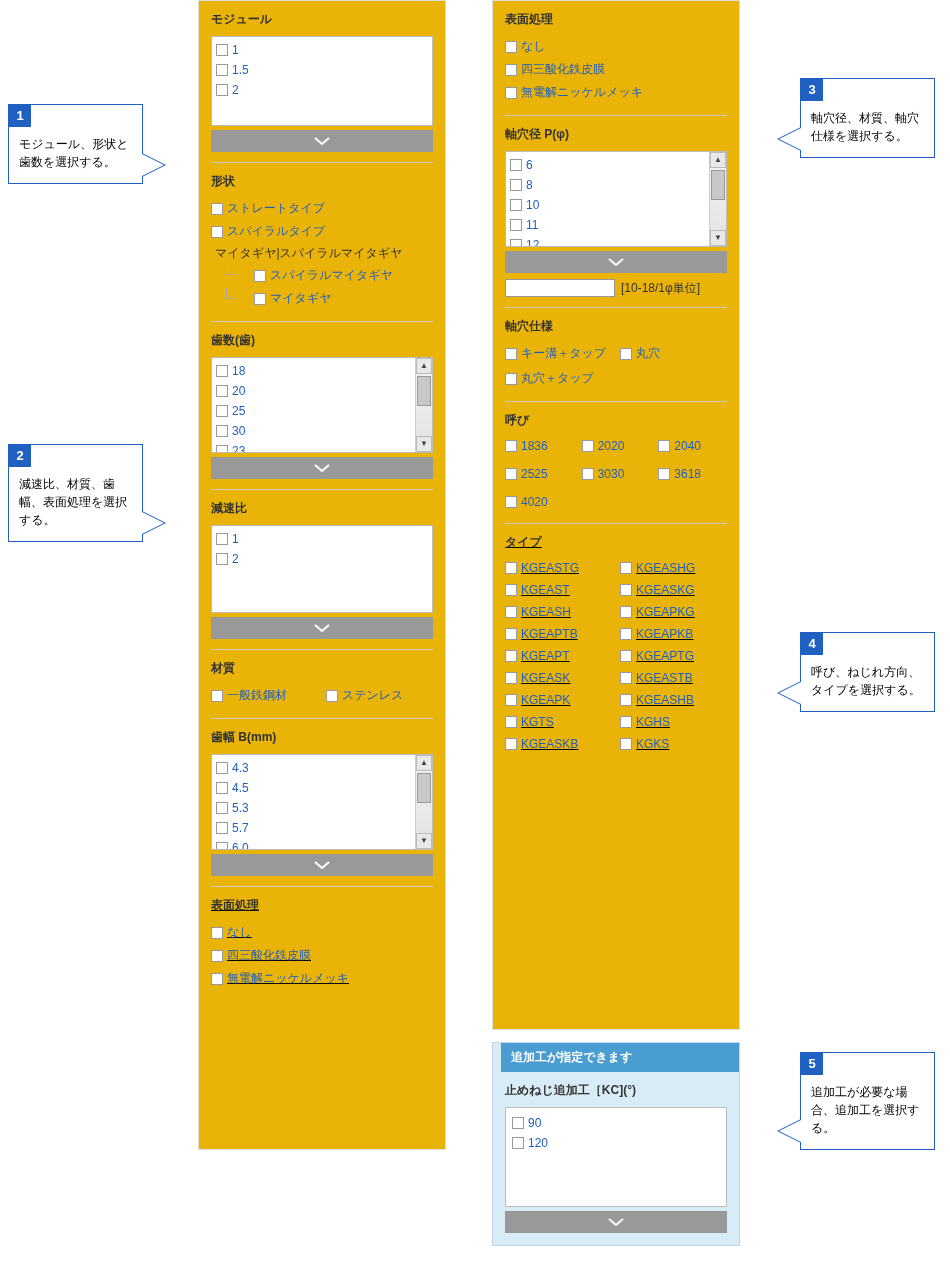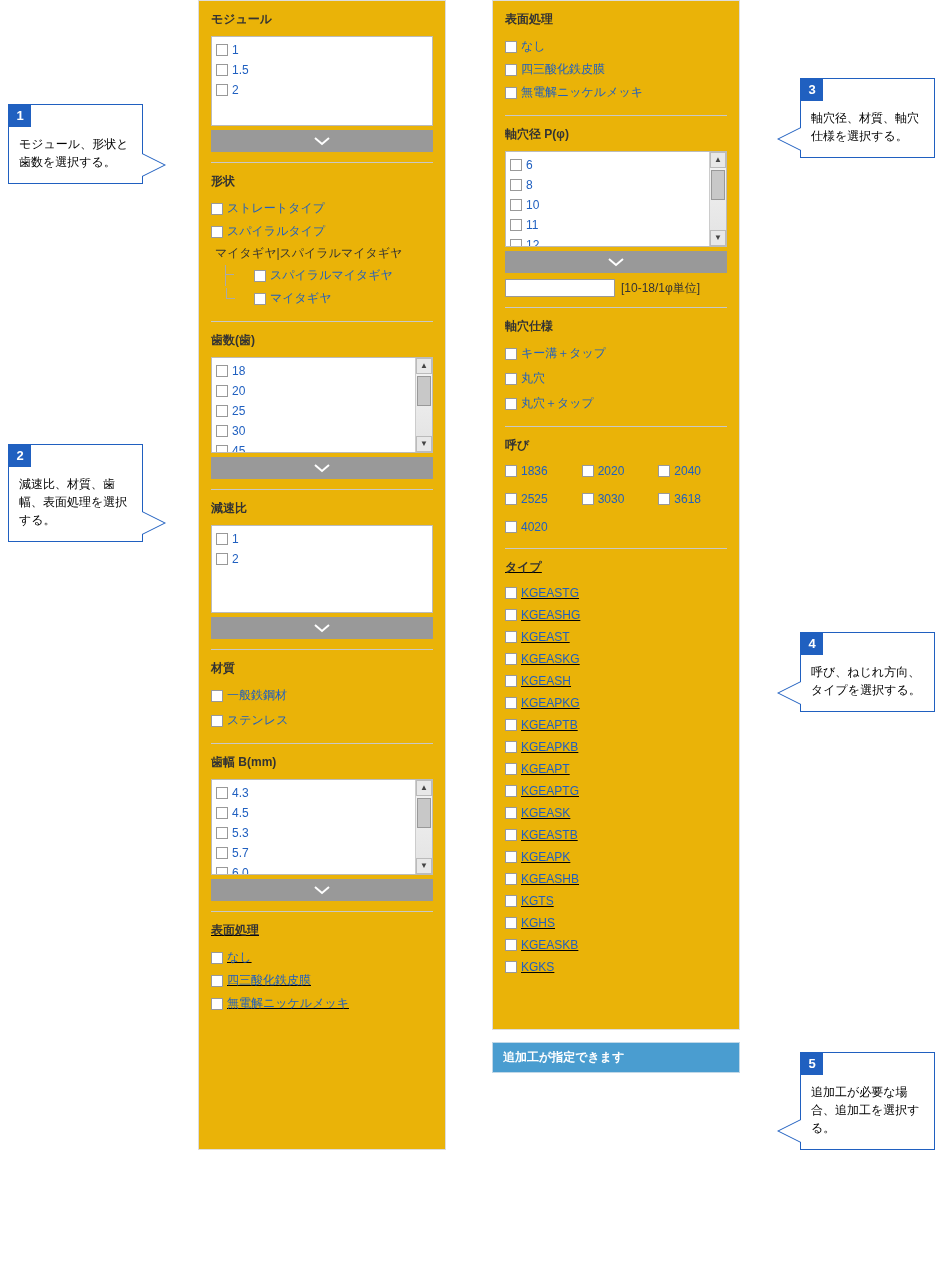--- a/index.html
+++ b/index.html
@@ -12,41 +12,41 @@
   .section-title { font-weight: bold; font-size: 12px; color: #333; margin-bottom: 8px; }
   .listbox { background: #fff; border: 1px solid #bbb; padding: 4px; height: auto; position: relative; overflow: hidden; }
   .listbox.scrollable::after { content: ""; position: absolute; right: 0; top: 0; bottom: 0; width: 16px; background: linear-gradient(#f4f4f4,#e2e2e2); border-left: 1px solid #ccc; }
   .listbox.scrollable .scroll-up, .listbox.scrollable .scroll-down { position: absolute; right: 0; width: 16px; height: 16px; background: #e8e8e8; border: 1px solid #bbb; text-align: center; font-size: 8px; color: #444; line-height: 14px; z-index: 2; }
   .listbox.scrollable .scroll-up { top: 0; }
   .listbox.scrollable .scroll-down { bottom: 0; }
   .listbox.scrollable .thumb { position: absolute; right: 1px; top: 18px; width: 14px; height: 30px; background: #c8c8c8; border: 1px solid #999; z-index: 2; }
   .check-item { display: flex; align-items: center; padding: 2px 0; margin-bottom: 2px; }
   .check-item .cb { width: 12px; height: 12px; border: 1px solid #999; background: #fff; margin-right: 4px; flex-shrink: 0; }
   .check-item .lbl { color: #2060c0; }
-  .check-grid-2 { display: grid; grid-template-columns: 1fr; gap: 2px 8px; }
+  .check-grid-2 { display: grid; grid-template-columns: 1fr 1fr; gap: 2px 8px; }
   .check-grid-3 { display: grid; grid-template-columns: 1fr 1fr 1fr; gap: 8px 8px; }
   .tree-item { margin-left: 14px; border-left: 1px solid #aaa; padding-left: 28px; position: relative; }
   .tree-item::before { content: ""; position: absolute; left: 0; top: 9px; width: 8px; height: 1px; background: #aaa; }
   .tree-item:last-child { border-left: 1px solid transparent; }
   .tree-item:last-child::before { border-left: 1px solid #aaa; height: 10px; top: 0; width: 8px; border-bottom: 1px solid #aaa; background: transparent; }
   .expand-bar { background: #999; height: 22px; display: flex; align-items: center; justify-content: center; margin-top: 4px; cursor: pointer; }
   .expand-bar svg { width: 18px; height: 10px; }
   .plain-text { color: #333; margin: 3px 4px; }
   .input-row { display: flex; align-items: flex-end; margin-top: 6px; gap: 6px; }
   .input-row input { width: 110px; height: 18px; border: 1px solid #999; padding: 0 2px; font-size: 12px; }
   .input-hint { color: #333; }
   .callout { position: absolute; border: 1px solid #2060c0; background: #fff; padding: 30px 10px 12px 10px; width: 135px; line-height: 1.5; }
   .callout .num { position: absolute; top: 0; left: 0; width: 22px; height: 22px; background: #2060c0; color: #fff; font-weight: bold; display: flex; align-items: center; justify-content: center; font-size: 13px; }
   .callout .arrow { position: absolute; width: 0; height: 0; }
   .callout.right-arrow .arrow { right: -24px; bottom: 6px; border-top: 12px solid transparent; border-bottom: 12px solid transparent; border-left: 24px solid #2060c0; }
   .callout.right-arrow .arrow::after { content: ""; position: absolute; left: -24px; top: -11px; border-top: 11px solid transparent; border-bottom: 11px solid transparent; border-left: 22px solid #fff; }
   .callout.left-arrow .arrow { left: -24px; bottom: 6px; border-top: 12px solid transparent; border-bottom: 12px solid transparent; border-right: 24px solid #2060c0; }
   .callout.left-arrow .arrow::after { content: ""; position: absolute; left: 2px; top: -11px; border-top: 11px solid transparent; border-bottom: 11px solid transparent; border-right: 22px solid #fff; }
   .addon-panel { position: absolute; left: 492px; top: 1042px; width: 248px; background: #d8ecf7; border: 1px solid #c0d8e8; }
-  .addon-header { background: #4a9dd0; color: #fff; font-weight: bold; padding: 6px 10px; font-size: 12px; }
+  .addon-header { background: #4a9dd0; color: #fff; font-weight: bold; padding: 6px 10px; font-size: 12px; margin-left: 8px; }
   .addon-body { padding: 10px 12px 12px 12px; }
   .addon-sub { font-weight: bold; color: #333; margin-bottom: 8px; }
   .addon-listbox { background: #fff; border: 1px solid #bbb; padding: 6px 6px 6px 6px; height: 100px; }
 </style>
 </head>
 <body>
 
 <div class="panel panel-left">
 
   <div class="section">
@@ -114,21 +114,21 @@
       <div class="check-item">
           <span class="cb"></span>
           <span class="lbl">25</span>
         </div>
       <div class="check-item">
           <span class="cb"></span>
           <span class="lbl">30</span>
         </div>
       <div class="check-item">
           <span class="cb"></span>
-          <span class="lbl">45</span>
+          <span class="lbl">23</span>
         </div>
     </div>
     <div class="expand-bar">
         <svg viewBox="0 0 18 10">
           <polyline points="2,2 9,8 16,2" fill="none" stroke="#fff" stroke-width="2"></polyline>
         </svg>
       </div>
   </div>
 
   <div class="section">
@@ -399,20 +399,38 @@
       <div class="check-item">
           <span class="cb"></span>
           <span class="lbl">KGKS</span>
         </div>
     </div>
   </div>
 </div>
 
 <div class="addon-panel">
   <div class="addon-header">追加工が指定できます</div>
+  <div class="addon-body">
+    <div class="addon-sub">止めねじ追加工［KC](°)</div>
+    <div class="addon-listbox">
+      <div class="check-item">
+          <span class="cb"></span>
+          <span class="lbl">90</span>
+        </div>
+      <div class="check-item">
+          <span class="cb"></span>
+          <span class="lbl">120</span>
+        </div>
+    </div>
+    <div class="expand-bar">
+        <svg viewBox="0 0 18 10">
+          <polyline points="2,2 9,8 16,2" fill="none" stroke="#fff" stroke-width="2"></polyline>
+        </svg>
+      </div>
+  </div>
 </div>
 
 <div class="callout right-arrow" style="left:8px; top:104px;">
   <div class="num">1</div>
   <span>モジュール、形状と歯数を選択する。</span>
   <div class="arrow"></div>
 </div>
 <div class="callout right-arrow" style="left:8px; top:444px;">
   <div class="num">2</div>
   <span>減速比、材質、歯幅、表面処理を選択する。</span>

